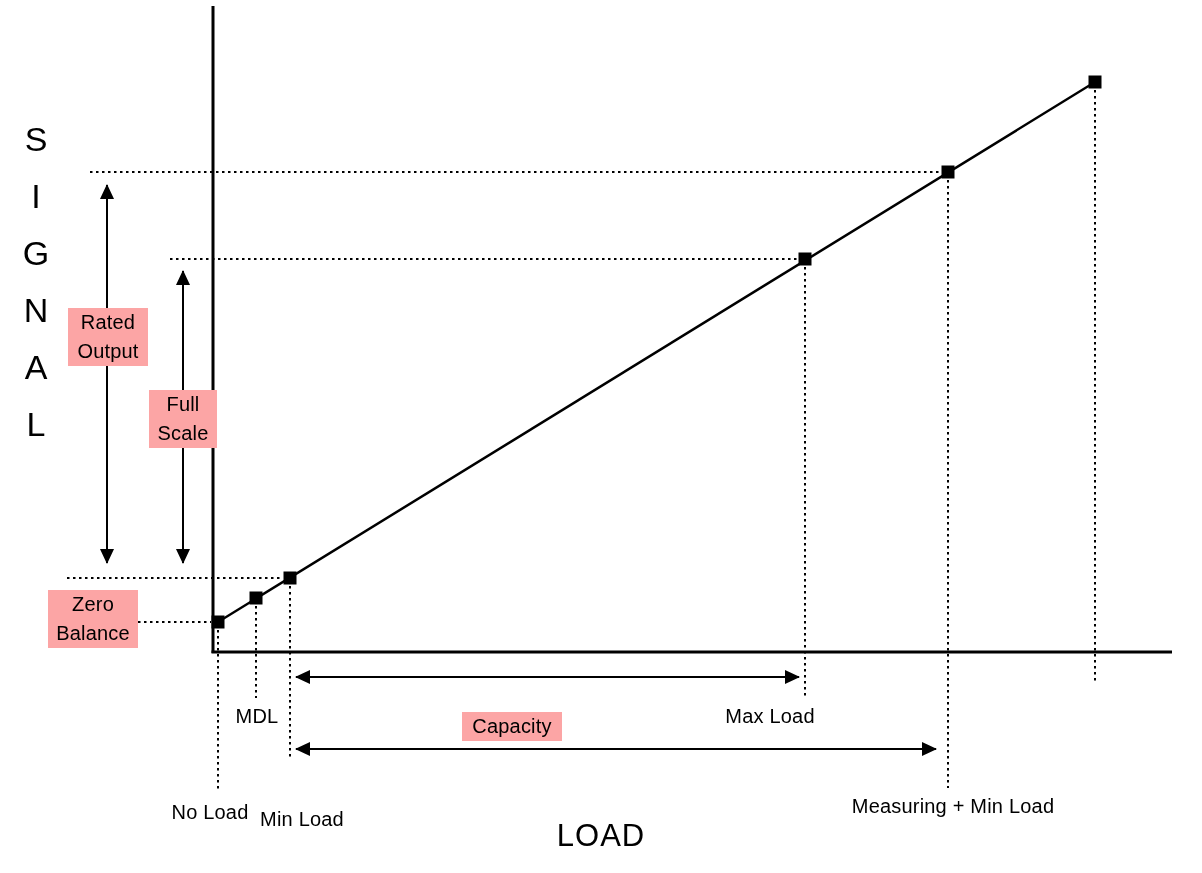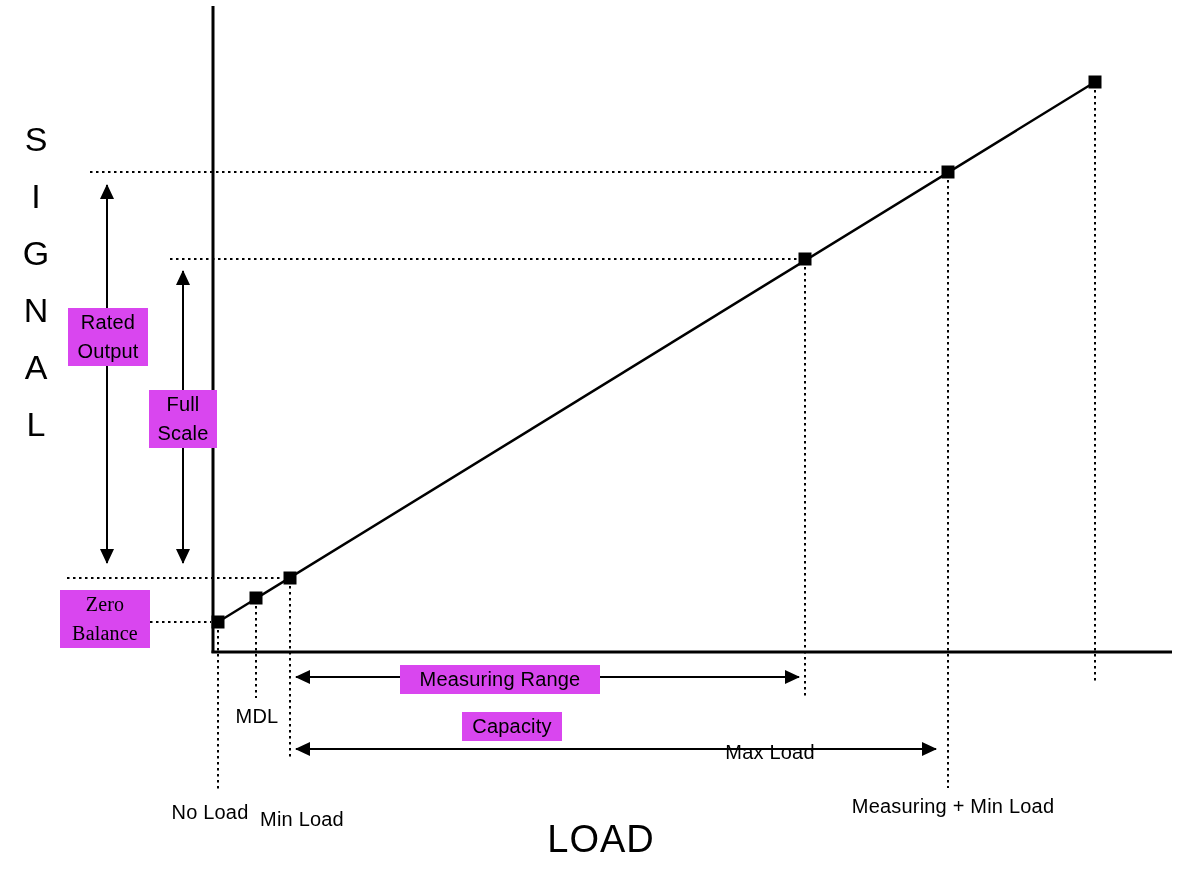--- a/index.html
+++ b/index.html
@@ -21,38 +21,38 @@
     width: 1202px; height: 873px;
   }
   .lbl {
     position: absolute;
     font-size: 20px;
     line-height: 1.45;
     text-align: center;
     color: #000;
     letter-spacing: 0.2px;
   }
-  .bg { background: #d946ef; }
+  .bg { background: #fca5a5; }
   .y-axis-title {
     position: absolute;
     left: 16px;
     top: 120px;
     font-size: 34px;
     writing-mode: vertical-lr;
     text-orientation: upright;
     letter-spacing: 19px;
     color: #000;
   }
   .x-axis-title {
     position: absolute;
     left: 536px;
     top: 818px;
     width: 130px;
     text-align: center;
-    font-size: 38px;
+    font-size: 31px;
     letter-spacing: 1px;
     color: #000;
   }
 </style>
 </head>
 <body>
 
 <div class="stage">
 
   <svg viewBox="0 0 1202 873" aria-hidden="true">
@@ -92,30 +92,29 @@
     <line x1="296" y1="749" x2="936" y2="749" stroke="#000" stroke-width="2" marker-start="url(#arrow)" marker-end="url(#arrow)"></line>
   </svg>
 
   <div class="y-axis-title">SIGNAL</div>
   <div class="x-axis-title">LOAD</div>
 
   <div class="lbl bg" style="left:68px;  top:308px; width:80px;">Rated Output</div>
 
   <div class="lbl bg" style="left:149px; top:390px; width:68px;">Full Scale</div>
 
-  <div class="lbl bg" style="left:60px;  top:590px; width:90px;font-family:Liberation Serif, serif;">Zero Balance</div>
+  <div class="lbl bg" style="left:48px;  top:590px; width:90px;">Zero Balance</div>
 
   <div class="lbl" style="left:226px; top:702px; width:62px;">MDL</div>
 
   <div class="lbl" style="left:252px; top:760px; width:100px;margin-top:45px;">Min Load</div>
 
   <div class="lbl" style="left:168px; top:798px; width:84px;">No Load</div>
 
-  <div class="lbl" style="left:718px; top:702px; width:104px;margin-top:36px;">Max Load</div>
+  <div class="lbl" style="left:718px; top:702px; width:104px;">Max Load</div>
 
-  <div class="lbl bg" style="left:400px; top:665px; width:200px;">Measuring Range</div>
 
   <div class="lbl bg" style="left:462px; top:712px; width:100px;">Capacity</div>
 
   <div class="lbl" style="left:848px; top:792px; width:210px;">Measuring + Min Load</div>
 
 
 </div>
 
 </body></html>

